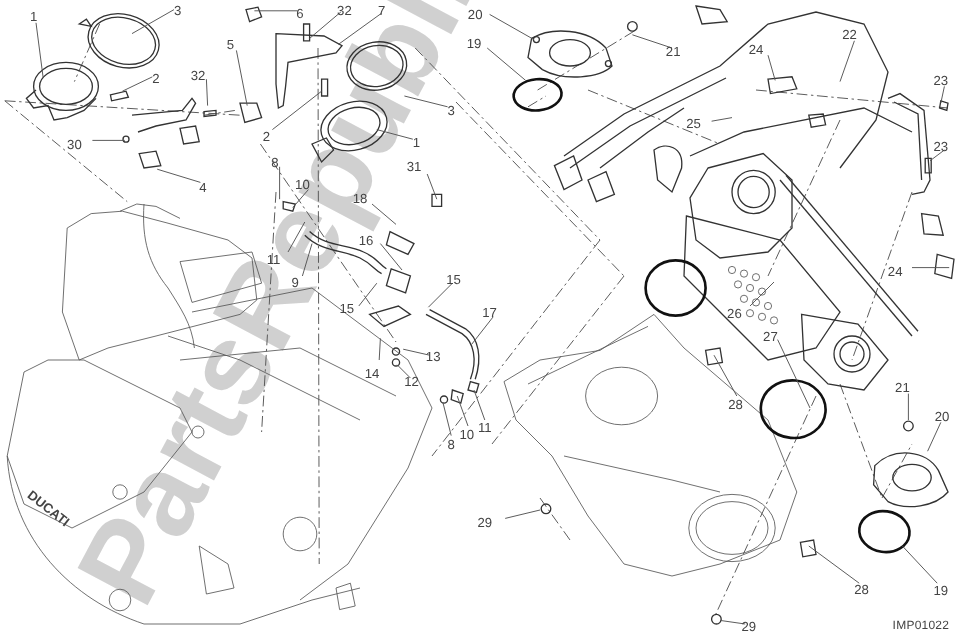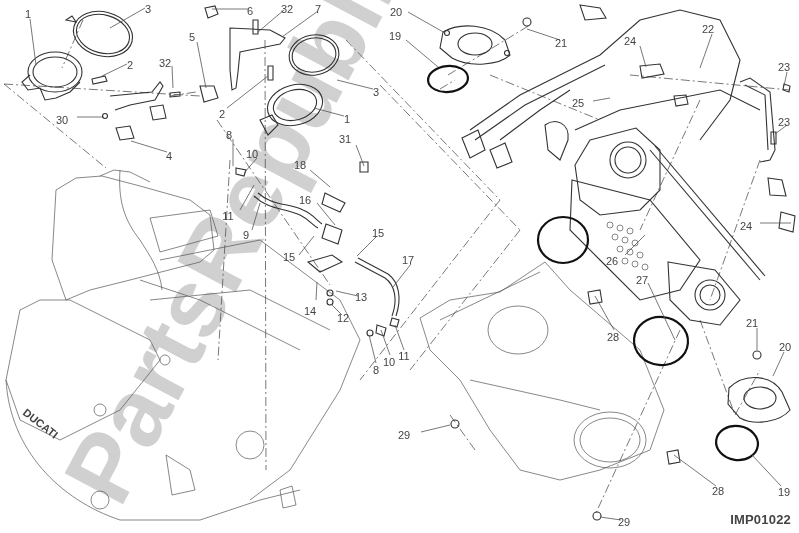--- a/index.html
+++ b/index.html
@@ -6,21 +6,21 @@
   body { width: 799px; height: 533px; overflow: hidden; position: relative; font-family: "Liberation Sans", sans-serif; }
   #stage { position: absolute; left: 0; top: 0; width: 799px; height: 533px; }
   svg { position: absolute; left: 0; top: 0; }
   .part { fill: none; stroke: #333; stroke-width: 1.1; }
   .part-thin { fill: none; stroke: #555; stroke-width: 0.7; }
   .gasket { fill: none; stroke: #111; stroke-width: 2.2; }
   .dash { fill: none; stroke: #555; stroke-width: 0.8; stroke-dasharray: 9 3 2 3; }
   .leader { stroke: #555; stroke-width: 0.8; }
   .callout { font-family: "Liberation Sans", sans-serif; font-size: 11px; fill: #444; }
   .watermark { font-family: "Liberation Sans", sans-serif; font-weight: bold; font-size: 96px; fill: #b8b8b8; opacity: 0.65; }
-  .code { position: absolute; right: 8px; bottom: 6px; font-size: 13px; color: #444; letter-spacing: 0.2px; font-weight: bold; }
+  .code { position: absolute; right: 8px; bottom: 6px; font-size: 10px; color: #444; letter-spacing: 0.2px; }
   .brand { font-family: "Liberation Sans", sans-serif; font-weight: bold; font-size: 11px; fill: #444; }
 </style>
 </head>
 <body>
 
 <div id="stage">
   <svg id="art" width="799" height="533" viewBox="0 0 799 533">
 
     <g transform="translate(120,510) rotate(-62)">
       <text class="watermark" x="0" y="0">PartsRepublik</text>

